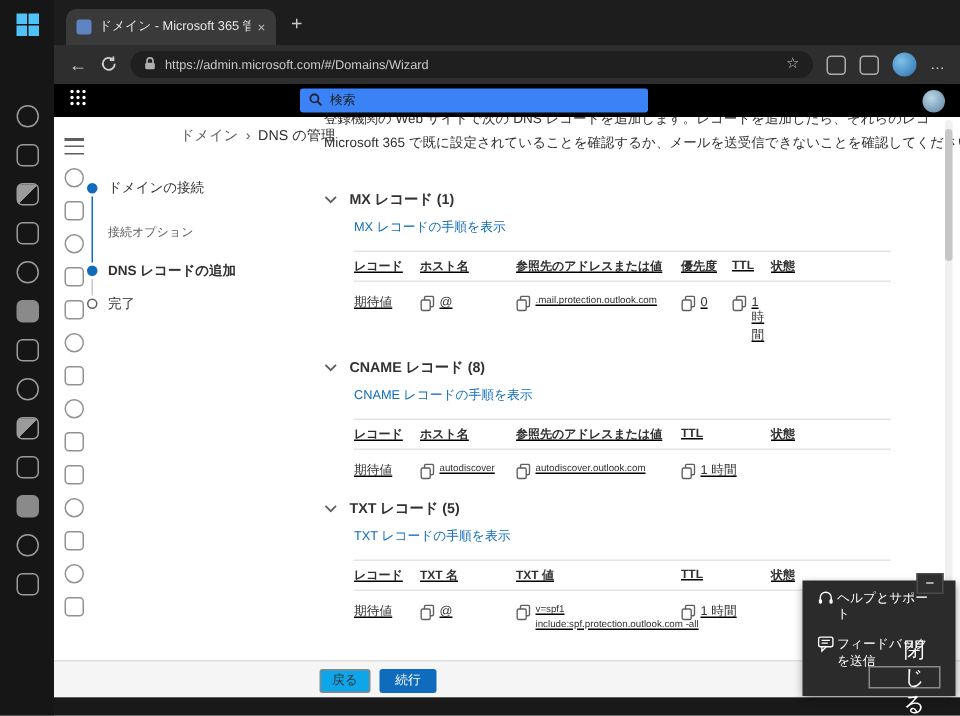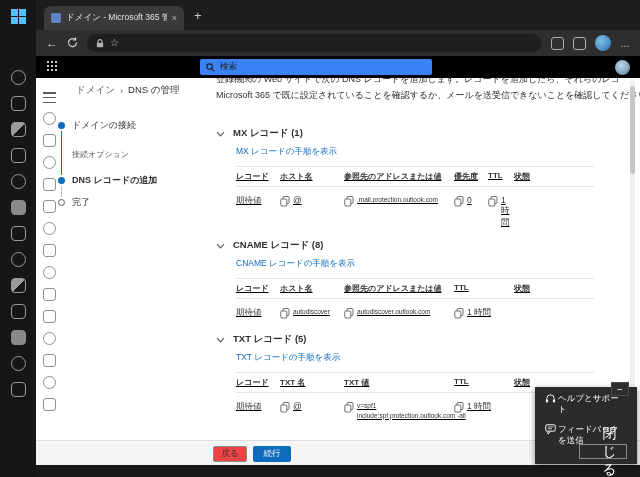--- a/index.html
+++ b/index.html
@@ -52,21 +52,21 @@
   
   #content{position:absolute;left:36px;right:0;top:78px;bottom:12px;background:#fff;z-index:10;overflow:hidden;}
 
   #rail{position:absolute;left:0;top:14px;width:26px;display:flex;flex-direction:column;gap:9px;align-items:center;}
   .rail-ic{width:13px;height:13px;border:1.3px solid #767676;border-radius:3px;opacity:.8;cursor:pointer;}
   .rail-ic.circle{border-radius:50%;}
   .rail-burger{width:13px;height:11px;display:flex;flex-direction:column;justify-content:space-between;cursor:pointer;}
   .rail-burger span{height:1.5px;background:#605e5c;display:block;}
 
   #breadcrumb{position:absolute;left:40px;top:6px;display:flex;align-items:center;gap:5px;font-size:9.5px;color:#605e5c;}
-  .crumb{cursor:pointer;}
+  .crumb{cursor:pointer;margin-left:44px;}
   .crumb-current{color:#323130;}
 
   
   #stepper{position:absolute;left:22px;top:40px;width:130px;height:110px;}
   .step-dot{position:absolute;left:0;width:7px;height:7px;border-radius:50%;background:#0f6cbd;}
   .step-circle{position:absolute;left:0;width:7px;height:7px;border-radius:50%;border:1.5px solid #605e5c;background:#fff;}
   .step-label{position:absolute;left:14px;font-size:9px;color:#323130;white-space:nowrap;cursor:pointer;}
   .step-sub{position:absolute;left:14px;font-size:8px;color:#605e5c;white-space:nowrap;cursor:pointer;text-align:center;}
   .step-line{position:absolute;left:3px;width:1.4px;}
   .line-blue{background:#0f6cbd;}
@@ -88,21 +88,21 @@
   .mx-grid{grid-template-columns:44px 64px 110px 34px 26px 40px;}
   .c5-grid{grid-template-columns:44px 64px 110px 60px 40px;}
   .thead{border-top:1px solid #e6e4e2;border-bottom:1px solid #e6e4e2;padding:4px 0;font-size:8px;font-weight:700;color:#323130;}
   .trow{padding:8px 0;font-size:8.5px;color:#323130;}
   .cellv{display:flex;gap:3px;align-items:flex-start;min-width:0;}
   .copy{flex:none;margin-top:1px;cursor:pointer;}
   .cell-val{font-size:6.5px;color:#323130;white-space:pre;line-height:1.5;}
   .cell-txt{font-size:8.5px;color:#323130;}
 
   #footer{position:absolute;left:0;right:0;bottom:0;height:25px;background:#f5f5f5;border-top:1px solid #e1dfdd;}
-  .btn-back{position:absolute;left:177px;top:5px;width:34px;height:16px;background:#ef4444;border:1px solid #8a8886;
+  .btn-back{position:absolute;left:177px;top:5px;width:34px;height:16px;background:#0ea5e9;border:1px solid #8a8886;
             border-radius:2px;font-size:8.5px;color:#323130;display:flex;align-items:center;justify-content:center;cursor:pointer;}
   .btn-continue{position:absolute;left:217px;top:5px;width:38px;height:16px;background:#0f6cbd;border:none;
             border-radius:2px;font-size:8.5px;color:#fff;display:flex;align-items:center;justify-content:center;cursor:pointer;}
 
   #scrollbar{position:absolute;right:5px;top:2px;width:5px;height:355px;background:#f0f0f0;border-radius:3px;}
   #scroll-thumb{position:absolute;left:0;top:6px;width:5px;height:88px;background:#c6c6c6;border-radius:3px;cursor:grab;}
 
   
   #help{position:absolute;left:535px;top:387px;width:102px;height:77px;background:#2b2b2b;z-index:60;
         box-shadow:0 2px 6px rgba(0,0,0,.45);}
@@ -159,20 +159,21 @@
         <path d="M8.6 0.6v2.4H6.2" fill="none" stroke="#cfcfcf" stroke-width="1.2"></path>
       </svg>
   </span>
   <div class="omnibox">
     <span>
       <svg width="8" height="9" viewBox="0 0 8 9">
           <path d="M2 4V2.6a2 2 0 0 1 4 0V4" fill="none" stroke="#b0b0b0" stroke-width="1.1"></path>
           <rect x="0.8" y="3.8" width="6.4" height="4.4" rx="1" fill="#b0b0b0"></rect>
         </svg>
     </span>
+    <span class="url">https://admin.microsoft.com/#/Domains/Wizard</span>
     <span class="omni-star">☆</span>
   </div>
   <span class="tool-ic"></span>
   <span class="tool-ic"></span>
   <span class="avatar-sm"></span>
   <span class="dots">…</span>
 </div>
 
 <div id="m365bar">
   <span>

